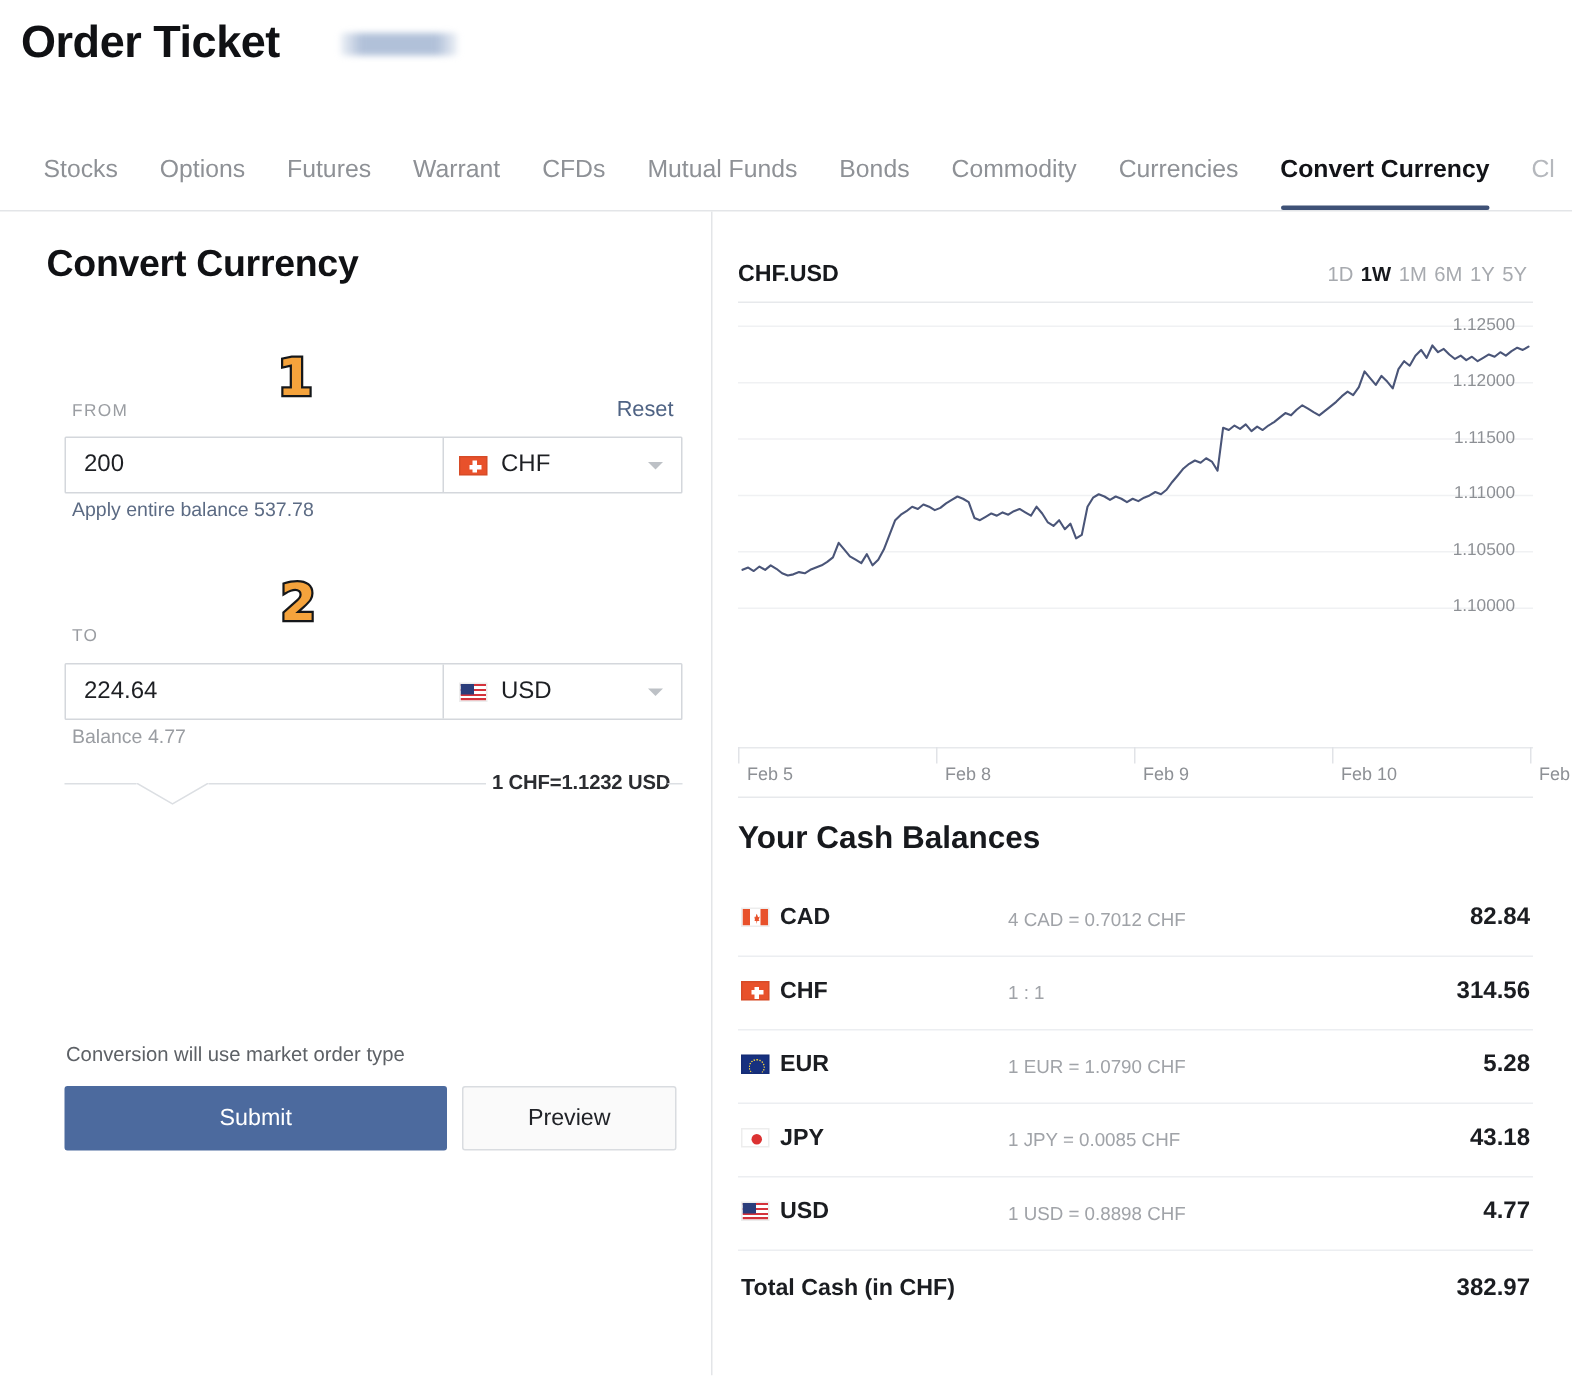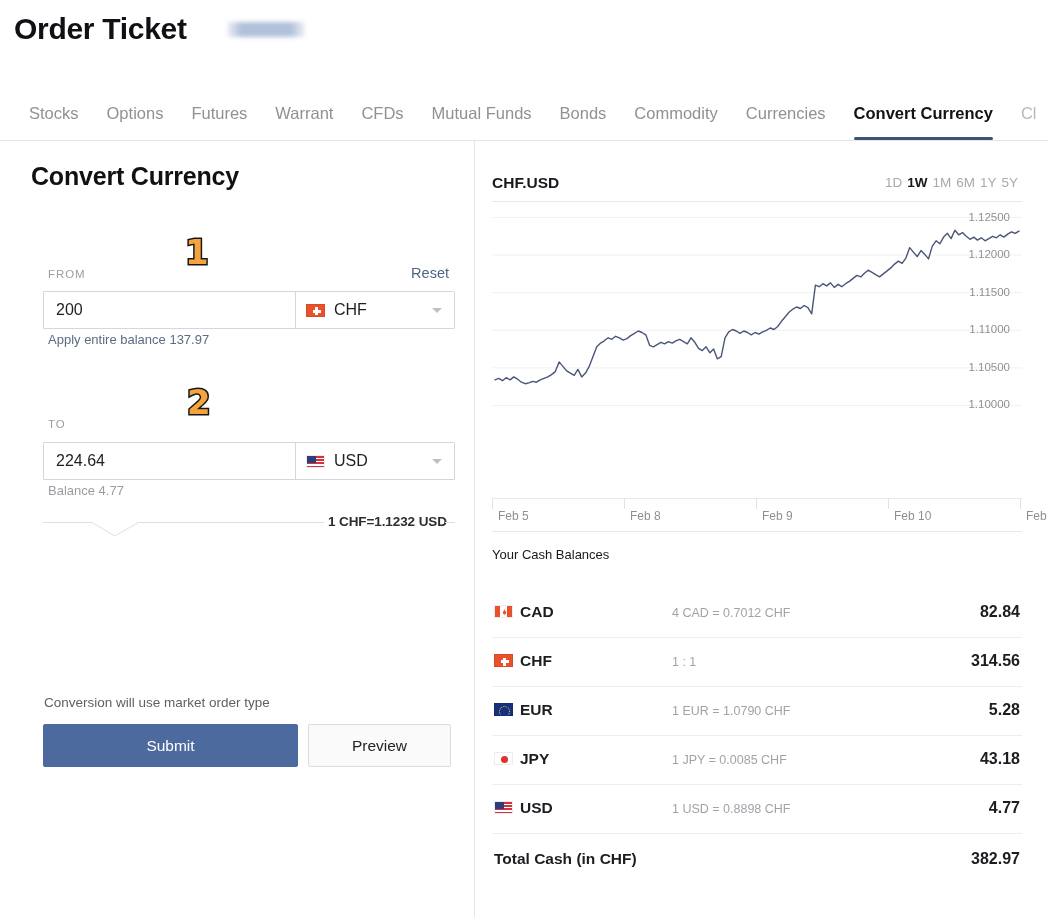--- a/index.html
+++ b/index.html
@@ -131,21 +131,21 @@
   .chart-box { position: absolute; left: 17px; top: 63px; width: 530px; height: 215px; }
   .chart-box svg { display: block; }
   .ylabels { position: absolute; left: 495px; top: 63px; width: 60px; height: 240px; }
   .ylab { position: absolute; right: 20px; font-size: 11.5px; color: #8d9095; white-space: nowrap; }
   .xaxis { position: absolute; left: 17px; top: 357px; width: 530px; height: 1px; background: #e7e9ec; }
   .xticks { position: absolute; left: 17px; top: 357px; width: 530px; height: 20px; }
   .xtick { position: absolute; top: 0; width: 1px; height: 11px; background: #e1e3e7; }
   .xlab { position: absolute; top: 11px; font-size: 12px; color: #8d9095; white-space: nowrap; text-align: center; }
   .chart-bottom-rule { position: absolute; left: 17px; top: 390px; width: 530px; height: 1px; background: #e7e9ec; }
 
-  .balances-title { position: absolute; left: 17px; top: 406px; font-size: 13px; font-weight: 400; color: #17191d; }
+  .balances-title { position: absolute; left: 17px; top: 406px; font-size: 21px; font-weight: 700; color: #17191d; }
   .tbl { position: absolute; left: 17px; top: 448px; width: 530px; }
   .thead { position: relative; height: 27px; border-bottom: 1px solid #e7e9ec; }
   .th { position: absolute; font-size: 11px; letter-spacing: .85px; color: #a5a8ad; text-transform: uppercase; }
   .th.c1 { left: 2px; }
   .th.c2 { left: 180px; }
   .th.c3 { right: 2px; }
   .trow { position: relative; height: 49px; border-bottom: 1px solid #eceef1; }
   .trow .cflag { position: absolute; left: 2px; top: 16px; }
   .trow .ccode { position: absolute; left: 28px; top: 14px; font-size: 15.5px; font-weight: 700; color: #1b1d21; }
   .trow .crate { position: absolute; left: 180px; top: 17px; font-size: 12.5px; color: #a0a3a8; white-space: nowrap; }
@@ -203,21 +203,21 @@
 
     <div class="combo" style="top:150px;">
       <input class="amount" value="200" style="">
       <div class="sep"></div>
       <div class="ccy">
         <span class="flag ch"></span>
         <span class="code">CHF</span>
         <span class="caret"></span>
       </div>
     </div>
-    <div class="helper" style="top:191px;">Apply entire balance 137.97</div>
+    <div class="helper" style="top:191px;">Apply entire balance 537.78</div>
 
     <div class="divider">
       <div class="ln-left"></div>
       <div class="notch">
         <svg width="48" height="15" viewBox="0 0 48 15">
           <polyline points="0,0 24,14 48,0" fill="none" stroke="#dcdfe3" stroke-width="1"></polyline>
         </svg>
       </div>
       <div class="ln-mid"></div>
       <div class="rate-text">1 CHF=1.1232 USD</div>

